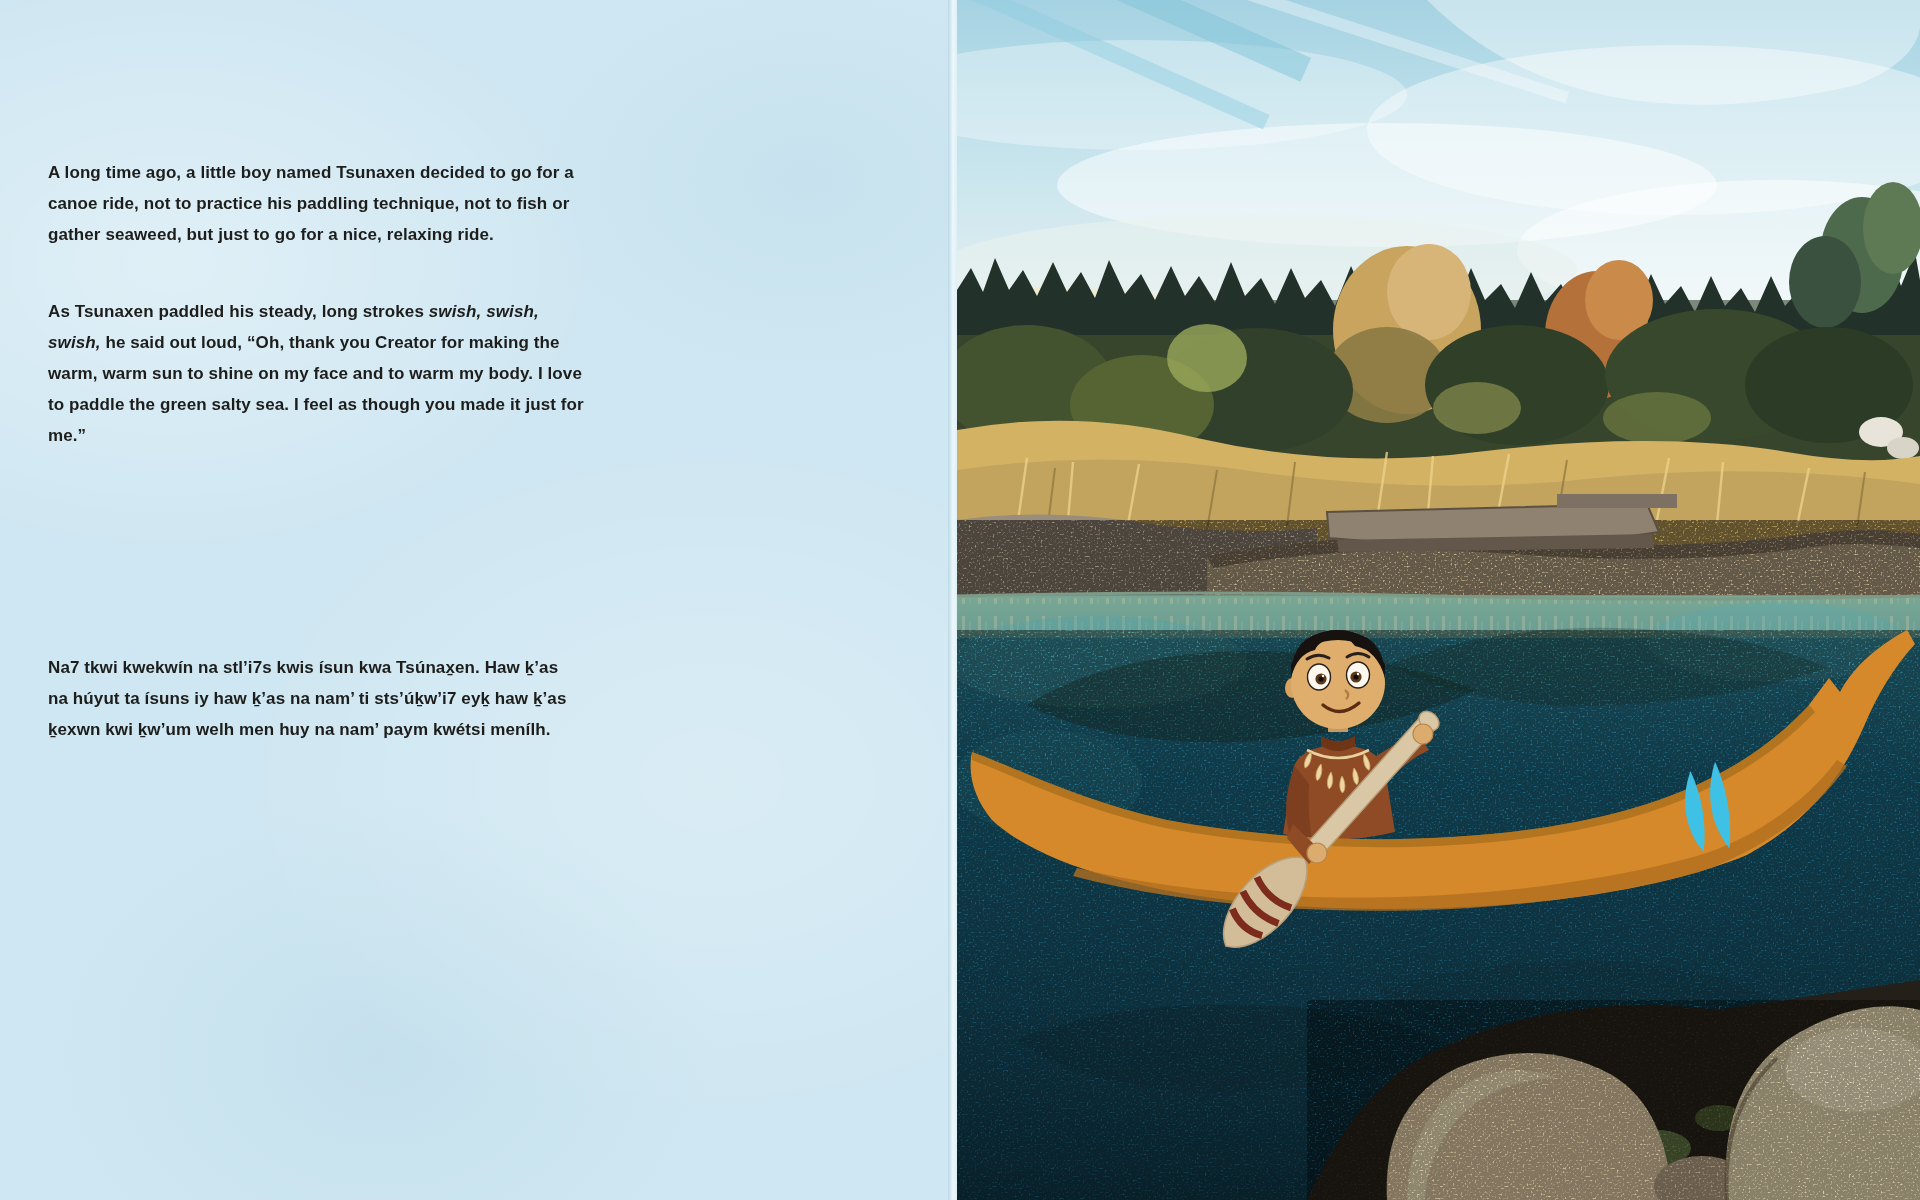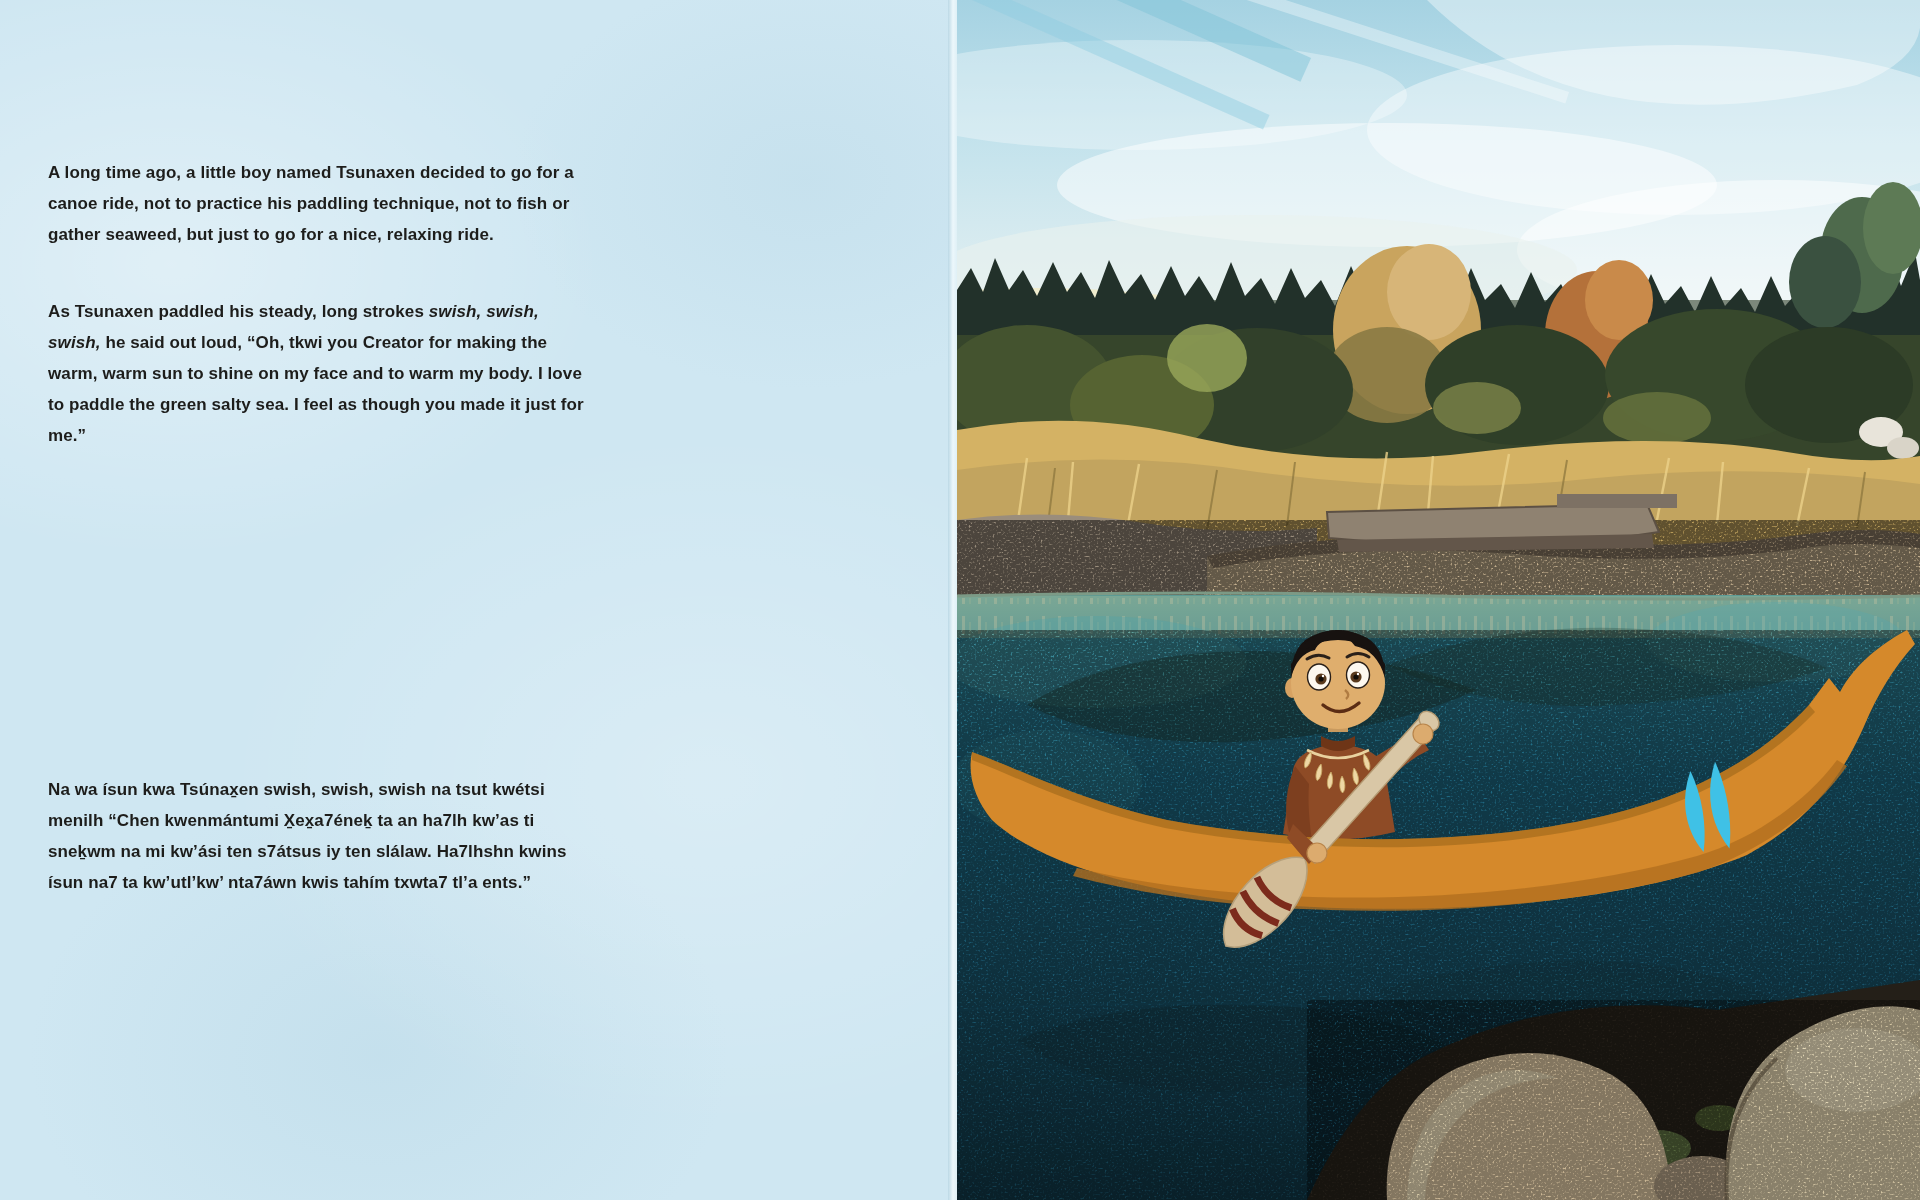--- a/index.html
+++ b/index.html
@@ -23,28 +23,27 @@
 </head>
 <body>
 
 <main class="spread">
 
   <section class="left-page">
     <p class="story" style="top:157px"><span>A long time ago, a little boy named Tsunaxen decided to go for a
 canoe ride, not to practice his paddling technique, not to fish or
 gather seaweed, but just to go for a nice, relaxing ride.</span></p>
     <p class="story" style="top:296px"><span>As Tsunaxen paddled his steady, long strokes </span><span class="it">swish, swish,
-swish,</span><span> he said out loud, “Oh, tkwi you Creator for making the
+swish,</span><span> he said out loud, “Oh, thank you Creator for making the
 warm, warm sun to shine on my face and to warm my body. I love
 to paddle the green salty sea. I feel as though you made it just for
 me.”</span></p>
-    <p class="story" style="top:774px"><span>Na wa ísun kwa Tsúnax̱en swish, swish, swish na tsut kwétsi
-menilh  “Chen kwenmántumi X̱ex̱a7éneḵ ta an ha7lh kw’as ti
-sneḵwm na mi kw’ási ten s7átsus iy ten slálaw. Ha7lhshn kwins
-ísun na7 ta kw’utl’kw’ nta7áwn kwis tahím txwta7 tl’a ents.”</span></p>
+    <p class="story" style="top:652px"><span>Na7 tkwi kwekwín na stl’i7s kwis ísun kwa Tsúnax̱en. Haw ḵ’as
+na húyut ta ísuns iy haw ḵ’as na nam’ ti sts’úḵw’i7 eyḵ haw ḵ’as
+ḵexwn kwi ḵw’um welh men huy na nam’ paym kwétsi menílh.</span></p>
   </section>
 
   <div class="gutter"></div>
 
   <section class="illustration">
     <svg viewBox="0 0 963 1200" preserveAspectRatio="none">
       <defs>
         <linearGradient id="sky" x1="0" y1="0" x2="0" y2="1">
           <stop offset="0" stop-color="#a5d2e2"></stop>
           <stop offset="0.35" stop-color="#c2e2ec"></stop>

